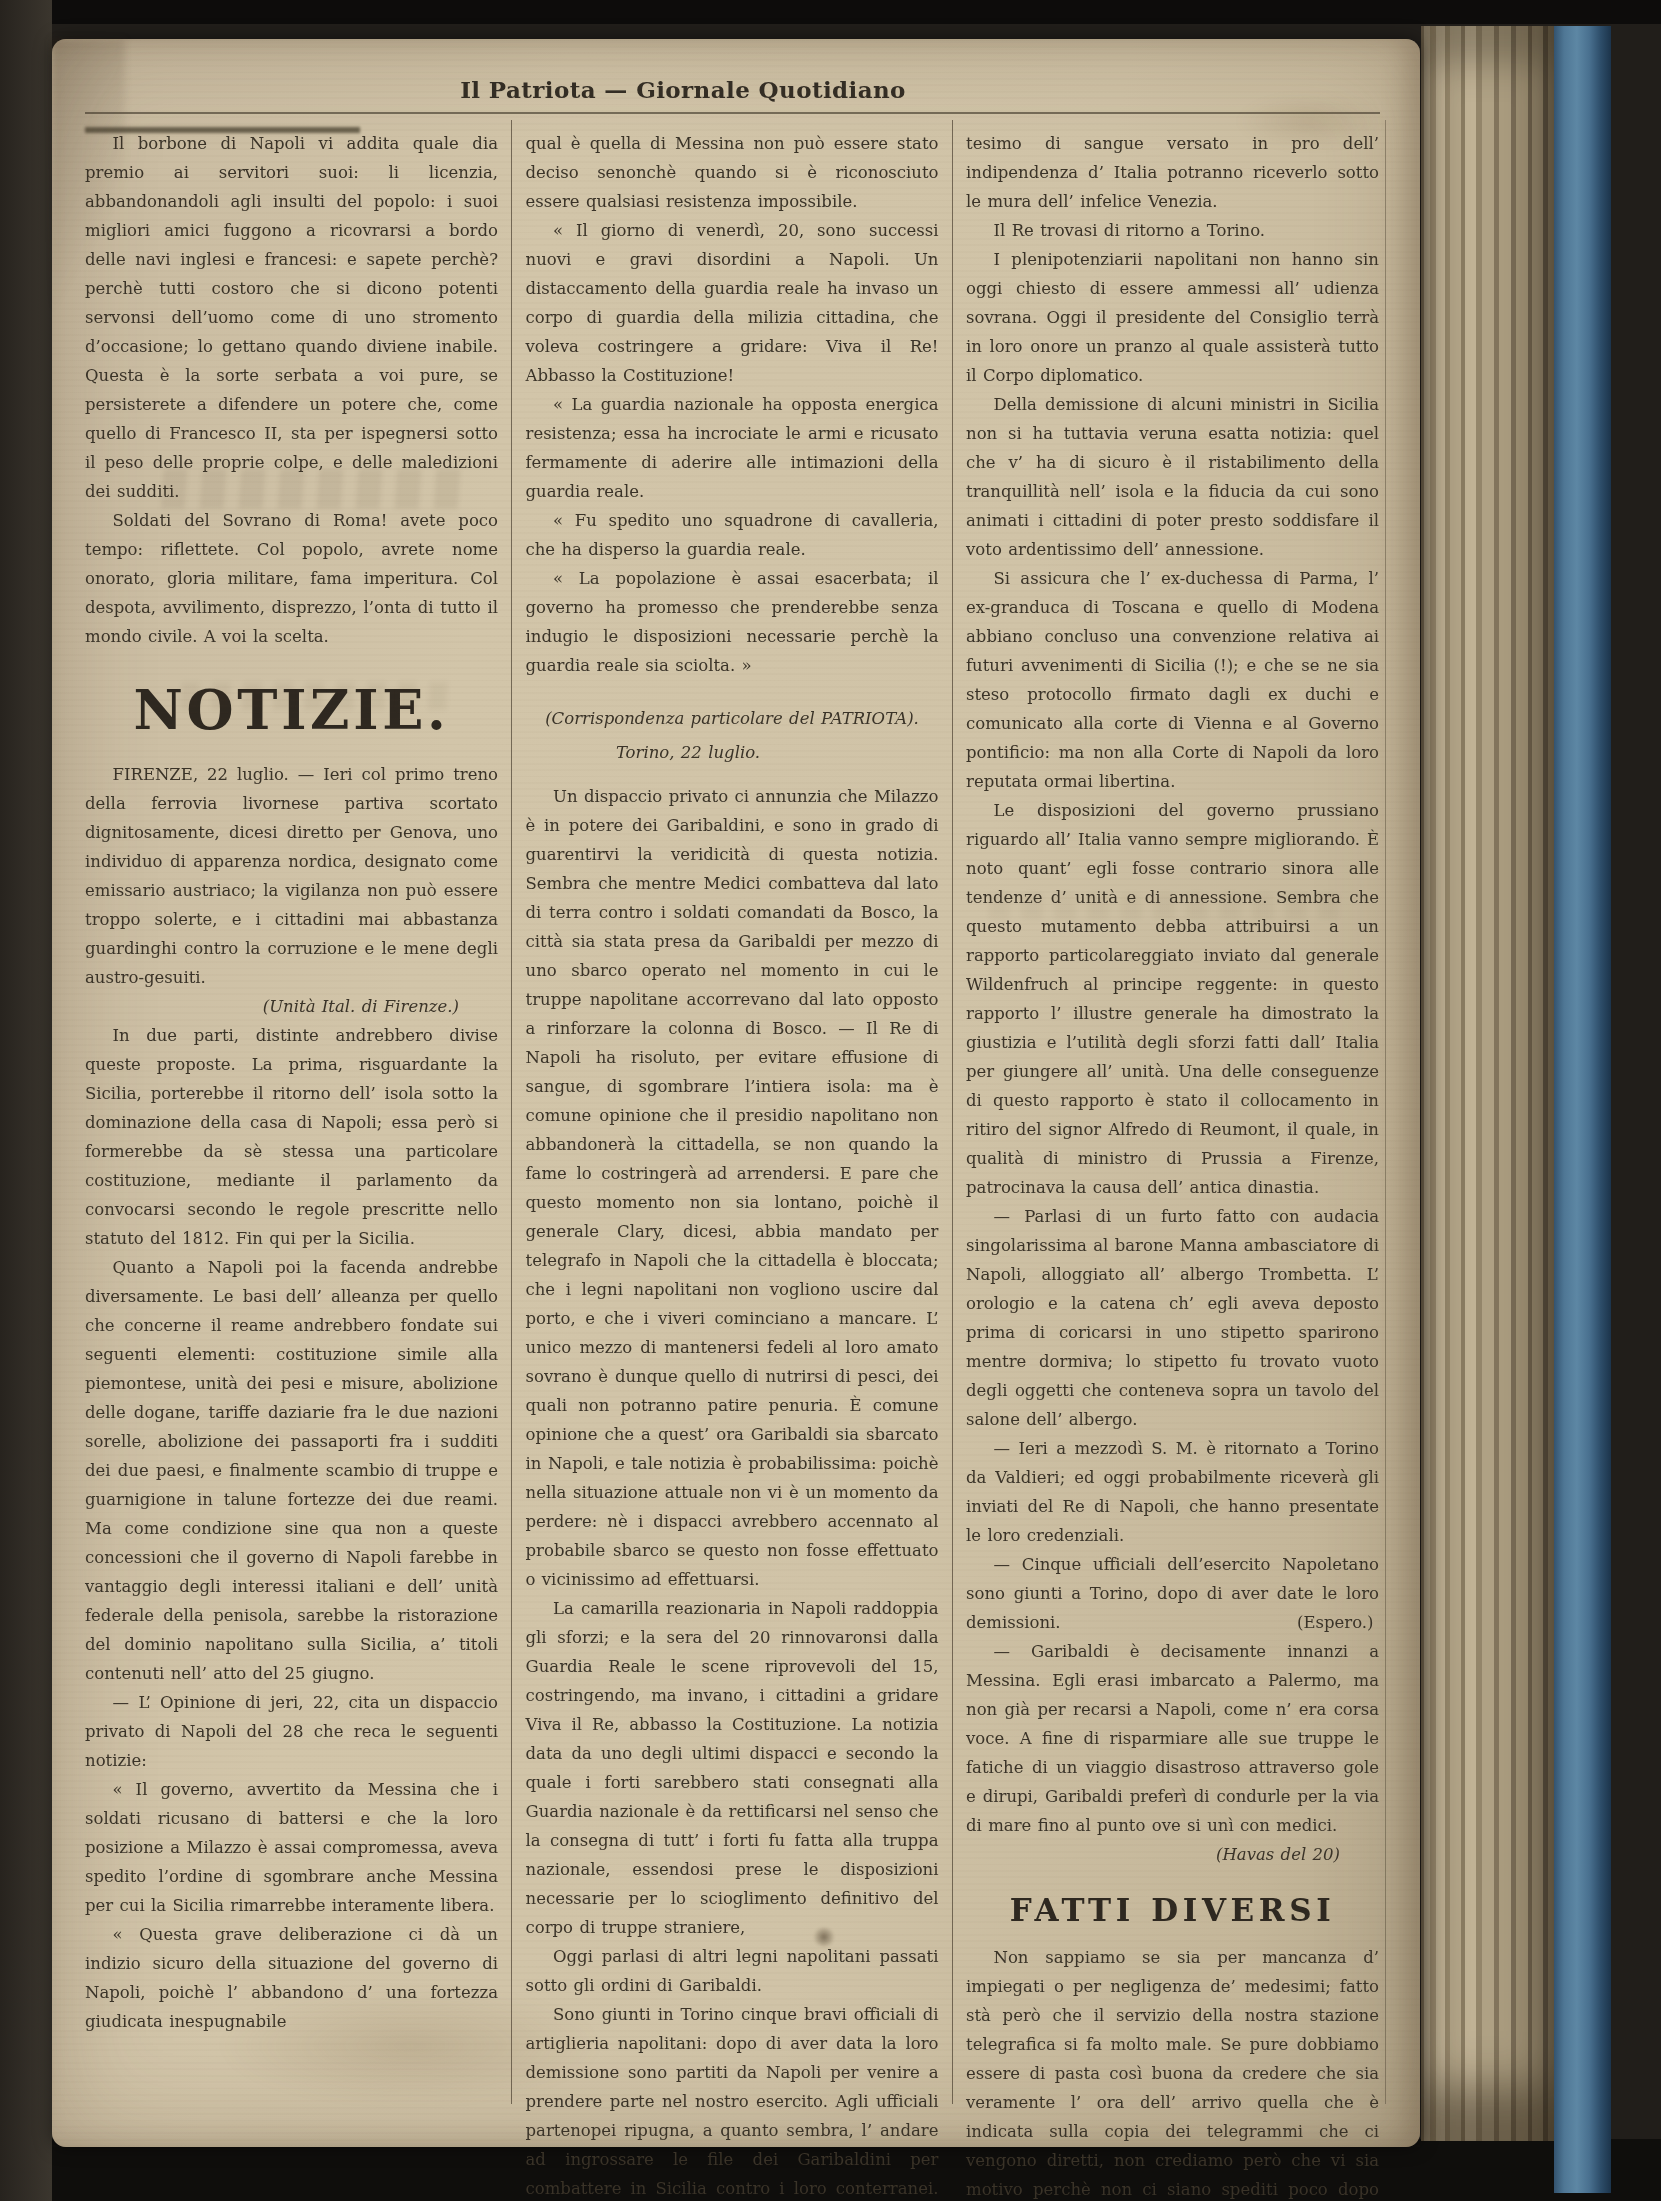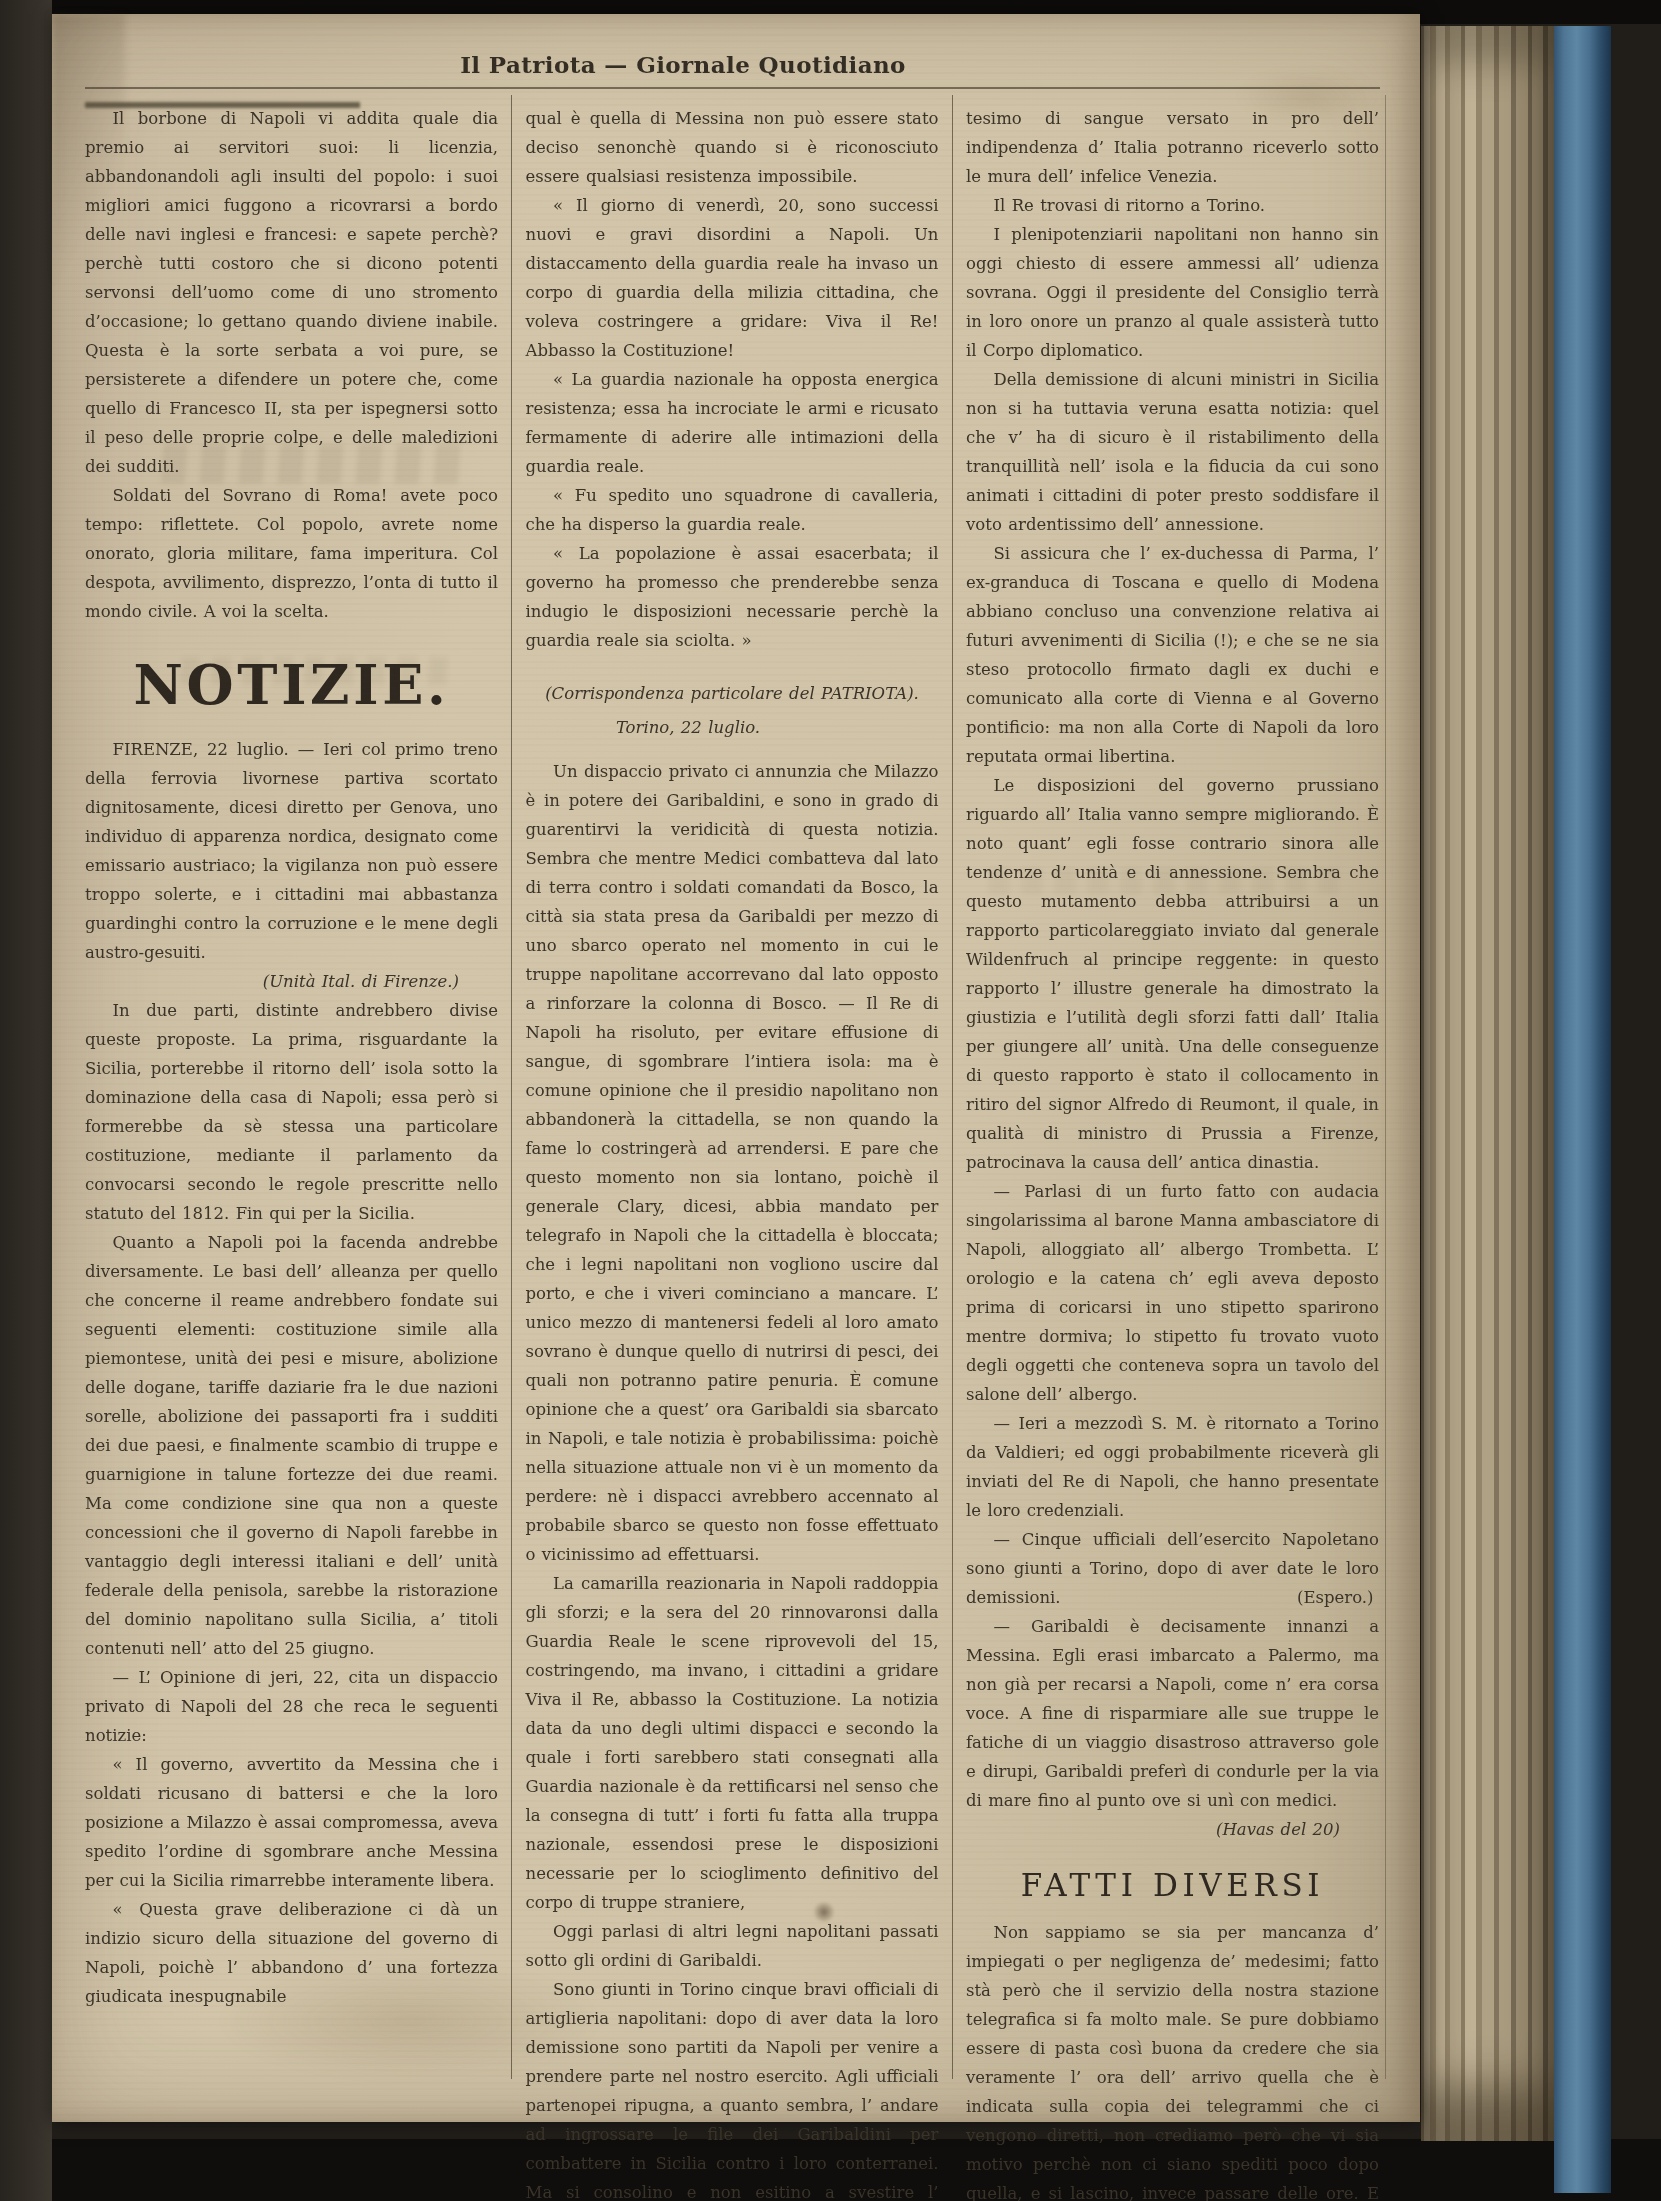--- a/index.html
+++ b/index.html
@@ -24,23 +24,24 @@
       #8f8268 111px,#8f8268 122px,#5a5040 122px,#5a5040 127px,#7c7058 127px,#7c7058 133px);
     box-shadow:inset 0 -55px 46px rgba(30,22,12,.45), inset 0 37px 37px rgba(30,22,12,.3);
   }
   
   .book-cover{
     position:absolute;left:1554px;top:26px;width:57px;height:2167px;
     background:linear-gradient(90deg,#33536f 0%,#4f7795 18%,#5d87a4 40%,#49708f 62%,#2d4d69 82%,#1c344b 100%);
   }
   
   .page{
-    position:absolute;left:52px;top:14px;width:1368px;height:2108px;
+    position:absolute;left:52px;top:39px;width:1368px;height:2108px;
     background:linear-gradient(100deg,#c8baa0 0%,#d2c5a9 30%,#d0c3a7 62%,#c4b699 88%,#b3a68a 100%);
     box-shadow:inset 0 0 101px rgba(84,62,38,.28), inset -13px 0 24px rgba(80,60,40,.25), 0 0 16.5px rgba(0,0,0,.5);
+    border-radius:14px;
   }
   .page::after{ 
     content:"";position:absolute;inset:0;pointer-events:none;opacity:.05;
     background:repeating-linear-gradient(0deg, rgba(90,70,45,.5) 0 1.8px, transparent 1.8px 6.4px);
   }
   .masthead{
     padding-top:37px;text-align:center;transform:translateX(-53px);
     font-size:23px;font-weight:bold;color:#332d24;letter-spacing:0.4px;
   }
   .masthead-rule{height:1.8px;background:#564c3c;margin:9.2px 40px 0 33px;opacity:.75;}
@@ -52,21 +53,21 @@
     word-spacing:1.1px;
   }
   .block{margin:0;}
   .paragraph{text-indent:27.5px;text-align:justify;}
   .paragraph-flush{text-indent:0;text-align:justify;}
   .section-heading{
     font-size:54px;line-height:1.05;text-align:center;font-weight:bold;
     letter-spacing:3.7px;margin:31px 0 22px;color:#2e2820;text-indent:0;
   }
   .subsection-heading{
-    font-size:31px;line-height:1.1;text-align:center;font-weight:normal;
+    font-size:31px;line-height:1.1;text-align:center;font-weight:bold;
     letter-spacing:4.6px;margin:24px 0 16.5px;color:#2e2820;text-indent:0;
   }
   .attribution{text-align:right;font-style:italic;padding-right:39px;text-indent:0;}
   .attribution-pull{text-align:right;padding-right:5.5px;margin-top:-29px;text-indent:0;}
   .byline{text-align:center;font-style:italic;margin:24px 0 5.5px;text-indent:0;}
   .dateline{text-align:center;font-style:italic;padding-right:88px;margin-bottom:15px;text-indent:0;}
   .col-divider{position:absolute;top:81px;width:0.9px;height:1984px;background:rgba(64,54,40,.65);}
   #divider-1{left:459px;}
   #divider-2{left:900px;}
   #divider-3{left:1333px;background:rgba(64,54,40,.4);}

